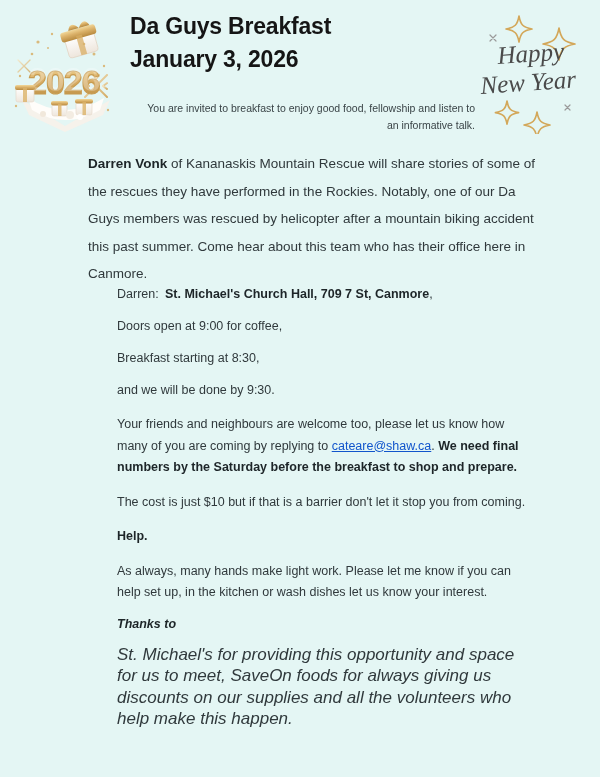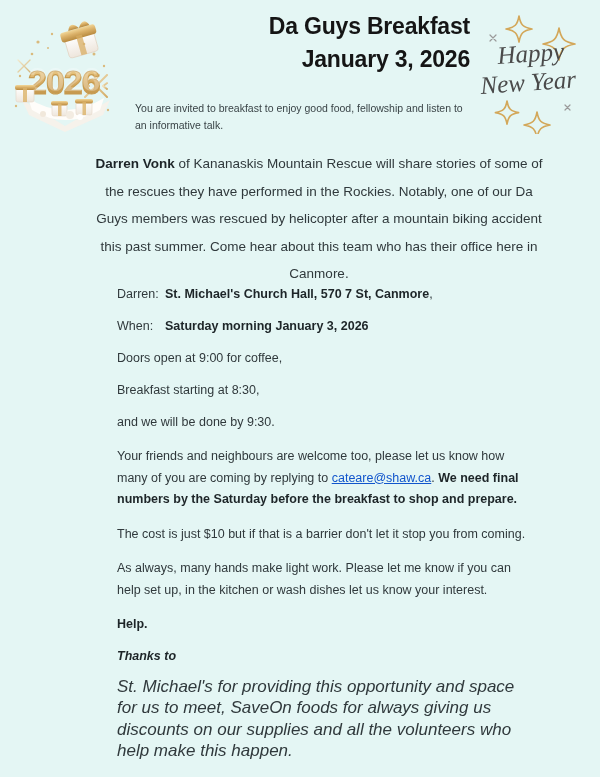--- a/index.html
+++ b/index.html
@@ -24,35 +24,35 @@
   
   .header {
     position: relative;
     height: 140px;
   }
   .header-title-wrap {
     position: absolute;
     left: 130px;
     top: 10px;
     width: 340px;
-    text-align: right;
+    text-align: left;
   }
   .title-line {
     font-size: 23px;
     font-weight: bold;
     color: #151515;
     line-height: 33px;
     letter-spacing: -0.2px;
   }
   .subtitle {
     position: absolute;
     left: 135px;
     top: 100px;
     width: 340px;
-    text-align: left;
+    text-align: right;
     font-size: 10.5px;
     line-height: 17px;
     color: #3a4447;
   }
 
   
   .deco-left {
     position: absolute;
     left: 8px;
     top: 14px;
@@ -73,21 +73,20 @@
 
   
   .intro {
     position: absolute;
     left: 88px;
     top: 150px;
     width: 462px;
     font-size: 13.5px;
     line-height: 27.5px;
     color: #30393c;
-    text-align: center;
   }
   .intro b { font-weight: bold; color: #1d2528; }
 
   .details {
     position: absolute;
     left: 117px;
     top: 286px;
     width: 418px;
     font-size: 12.5px;
     color: #30393c;
@@ -276,40 +275,37 @@
     <div class="subtitle">You are invited to breakfast to enjoy good food, fellowship and listen to an informative talk.</div>
   </div>
 
   <div class="intro">
     <b>Darren Vonk</b><span> of Kananaskis Mountain Rescue will share stories of some of the rescues they have performed in the Rockies. Notably, one of our Da Guys members was rescued by helicopter after a mountain biking accident this past summer. Come hear about this team who has their office here in Canmore.</span>
   </div>
 
   <div class="details">
 
     <div class="row">
-      <span class="lbl">Darren:</span><span class="val">St. Michael's Church Hall, 570 7 St, Canmore</span><span class="val-tail">,</span>
-    </div>
-
-    <div class="row">
-      <span class="lbl">When:</span><span class="val">Saturday morning January 3, 2026</span>
-    </div>
+      <span class="lbl">Darren:</span><span class="val">St. Michael's Church Hall, 709 7 St, Canmore</span><span class="val-tail">,</span>
+    </div>
+
 
     <div class="row">Doors open at 9:00 for coffee,</div>
     <div class="row">Breakfast starting at 8:30,</div>
     <div class="row">and we will be done by 9:30.</div>
 
     <div class="para">
       <span>Your friends and neighbours are welcome too, please let us know how many of you are coming by replying to </span><a class="mail" href="#">cateare@shaw.ca</a><span>. </span><b> We need final numbers by the Saturday before the breakfast to shop and prepare.</b>
     </div>
 
     <div class="para">The cost is just $10 but if that is a barrier don't let it stop you from coming.</div>
 
+    <div class="para bold-only">Help.</div>
+
     <div class="para">As always, many hands make light work. Please let me know if you can help set up, in the kitchen or wash dishes let us know your interest.</div>
 
-    <div class="para bold-only">Help.</div>
-
     <div class="thanks-head">Thanks to</div>
 
     <div class="thanks-body">St. Michael's for providing this opportunity and space for us to meet, SaveOn foods for always giving us discounts on our supplies and all the volunteers who help make this happen.</div>
 
   </div>
 
 </div>
 
 </body></html>

